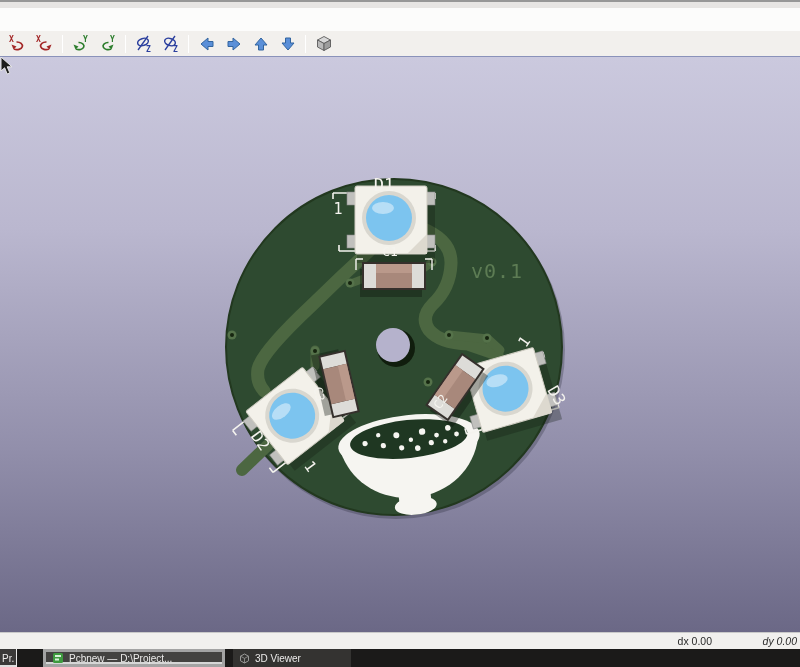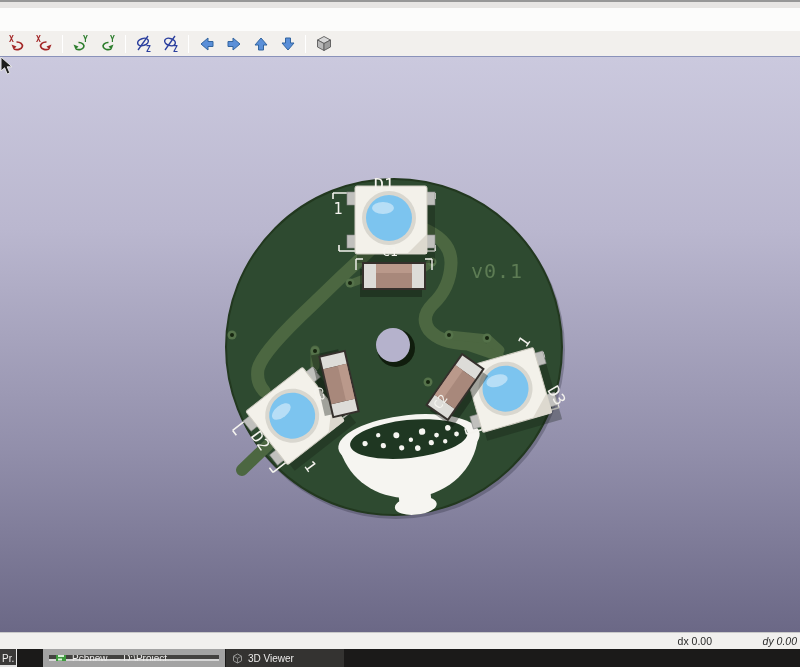--- a/index.html
+++ b/index.html
@@ -31,23 +31,23 @@
   .statusbar .dx{position:absolute;right:88px;top:2px;}
   .statusbar .dy{position:absolute;right:3px;top:2px;font-style:italic;}
 
   
   .taskbar{height:18px;background:#1b1a19;display:flex;align-items:stretch;}
   .task-item{display:flex;align-items:center;gap:5px;padding:0 6px;
              font-size:10px;color:#ecebea;white-space:nowrap;overflow:hidden;}
   .task-item .tlabel{overflow:hidden;text-overflow:clip;}
   .ti-first{width:17px;padding:0 2px;background:#3a3938;border-right:1px solid #e9e9e9;
             box-shadow:inset 0 -2px 0 #dedede;}
-  .ti-pcbnew{margin-left:26px;width:182px;background:#434240;border:6px solid #a3a3a3;
+  .ti-pcbnew{margin-left:26px;width:182px;background:#434240;border:3px solid #a3a3a3;
              box-shadow:inset 0 -2px 0 #d6d6d6;}
-  .ti-viewer{margin-left:1px;width:118px;background:#343331;}
+  .ti-viewer{margin-left:8px;width:118px;background:#343331;}
   .ticon{flex:0 0 auto;display:inline-flex;}
 </style>
 </head>
 <body>
 
 <div class="screen">
 
   <div class="top-strip"></div>
   <div class="menu-strip"></div>
 

